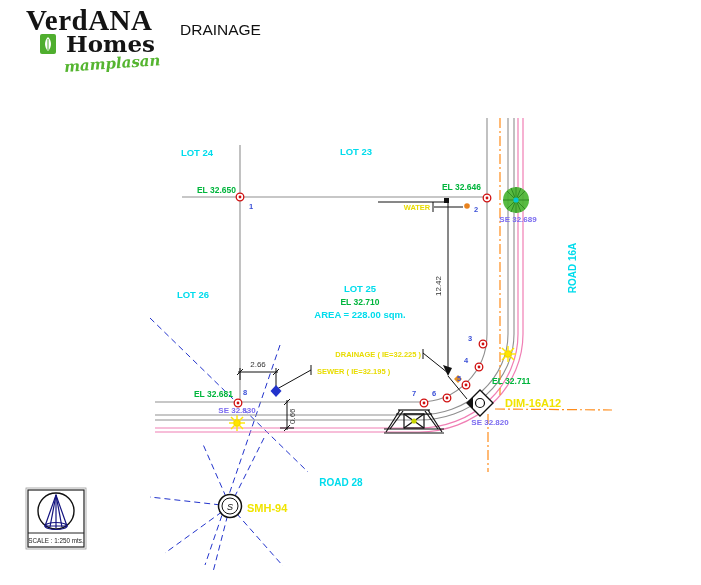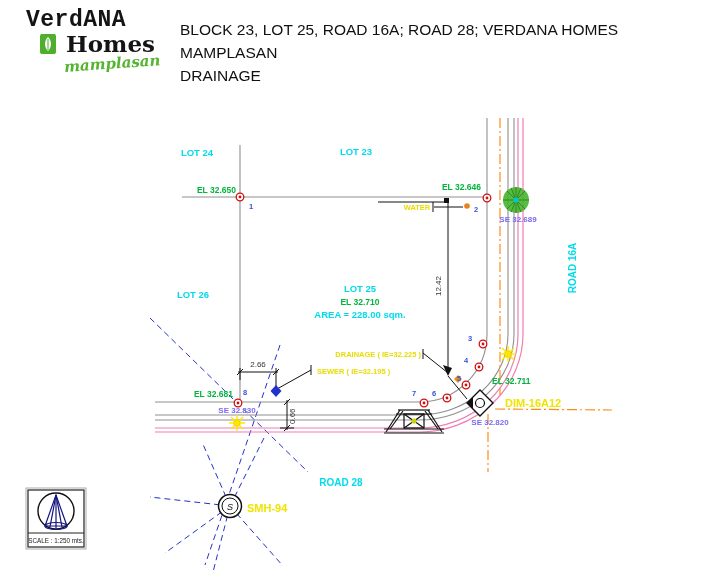--- a/index.html
+++ b/index.html
@@ -1,20 +1,20 @@
 <!DOCTYPE html>
 <html><head>
 <meta charset="utf-8">
 <style>
   html,body{margin:0;padding:0;background:#fff;}
   .canvas{position:relative;width:701px;height:585px;background:#ffffff;overflow:hidden;
           font-family:"Liberation Sans",sans-serif;}
   
   .logo{position:absolute;left:26px;top:8px;width:150px;color:#141414;}
-  .logo-line1{font-family:Liberation Mono, monospace;font-weight:bold;font-size:23px;letter-spacing:.5px;line-height:24px;}
+  .logo-line1{font-family:Liberation Serif, serif;font-weight:bold;font-size:29px;letter-spacing:.5px;line-height:24px;}
   .logo-line2{display:flex;align-items:center;gap:10px;margin-left:14px;line-height:24px;}
   .logo-line2 .word{font-family:"DejaVu Serif",serif;font-weight:bold;font-size:23px;}
   .leaf-box{width:16px;height:20px;display:inline-block;}
   .logo-script{font-family:"DejaVu Serif",serif;font-style:italic;font-weight:bold;font-size:15px;
                color:#55B530;margin-left:38px;margin-top:-2px;transform:rotate(-4deg);}
   .title{position:absolute;left:180px;top:18px;width:516px;font-size:15.5px;line-height:23px;color:#111;}
   
   svg text{font-family:"Liberation Sans",sans-serif;}
   .t-cyan{fill:#00DCEC;font-weight:bold;font-size:9.5px;}
   .t-green{fill:#00B53C;font-weight:bold;font-size:8.5px;}
@@ -40,21 +40,20 @@
           <path d="M8 3 C12 7 12 13 8 17 C4 13 4 7 8 3 Z" fill="#ffffff"></path>
           <line x1="8" y1="5" x2="8" y2="16" stroke="#4FAE2E" stroke-width="1"></line>
         </svg>
       </span>
       <span class="word">Homes</span>
     </div>
     <div class="logo-script">mamplasan</div>
   </div>
 
   <div class="title">
-    <div>BLOCK 23, LOT 25, ROAD 16A; ROAD 28; VERDANA HOMES MAMPLASAN</div>
     <div>DRAINAGE</div>
   </div>
 
   <svg width="701" height="585" viewBox="0 0 701 585" style="position:absolute;left:0;top:0;">
 
     <g stroke="#2233CC" stroke-width="1" stroke-dasharray="6 4" fill="none">
       <line x1="150" y1="318" x2="308" y2="472"></line>
       <line x1="280" y1="345" x2="205" y2="565"></line>
       <line x1="230" y1="506" x2="150" y2="497"></line>
       <line x1="230" y1="506" x2="165" y2="553"></line>

